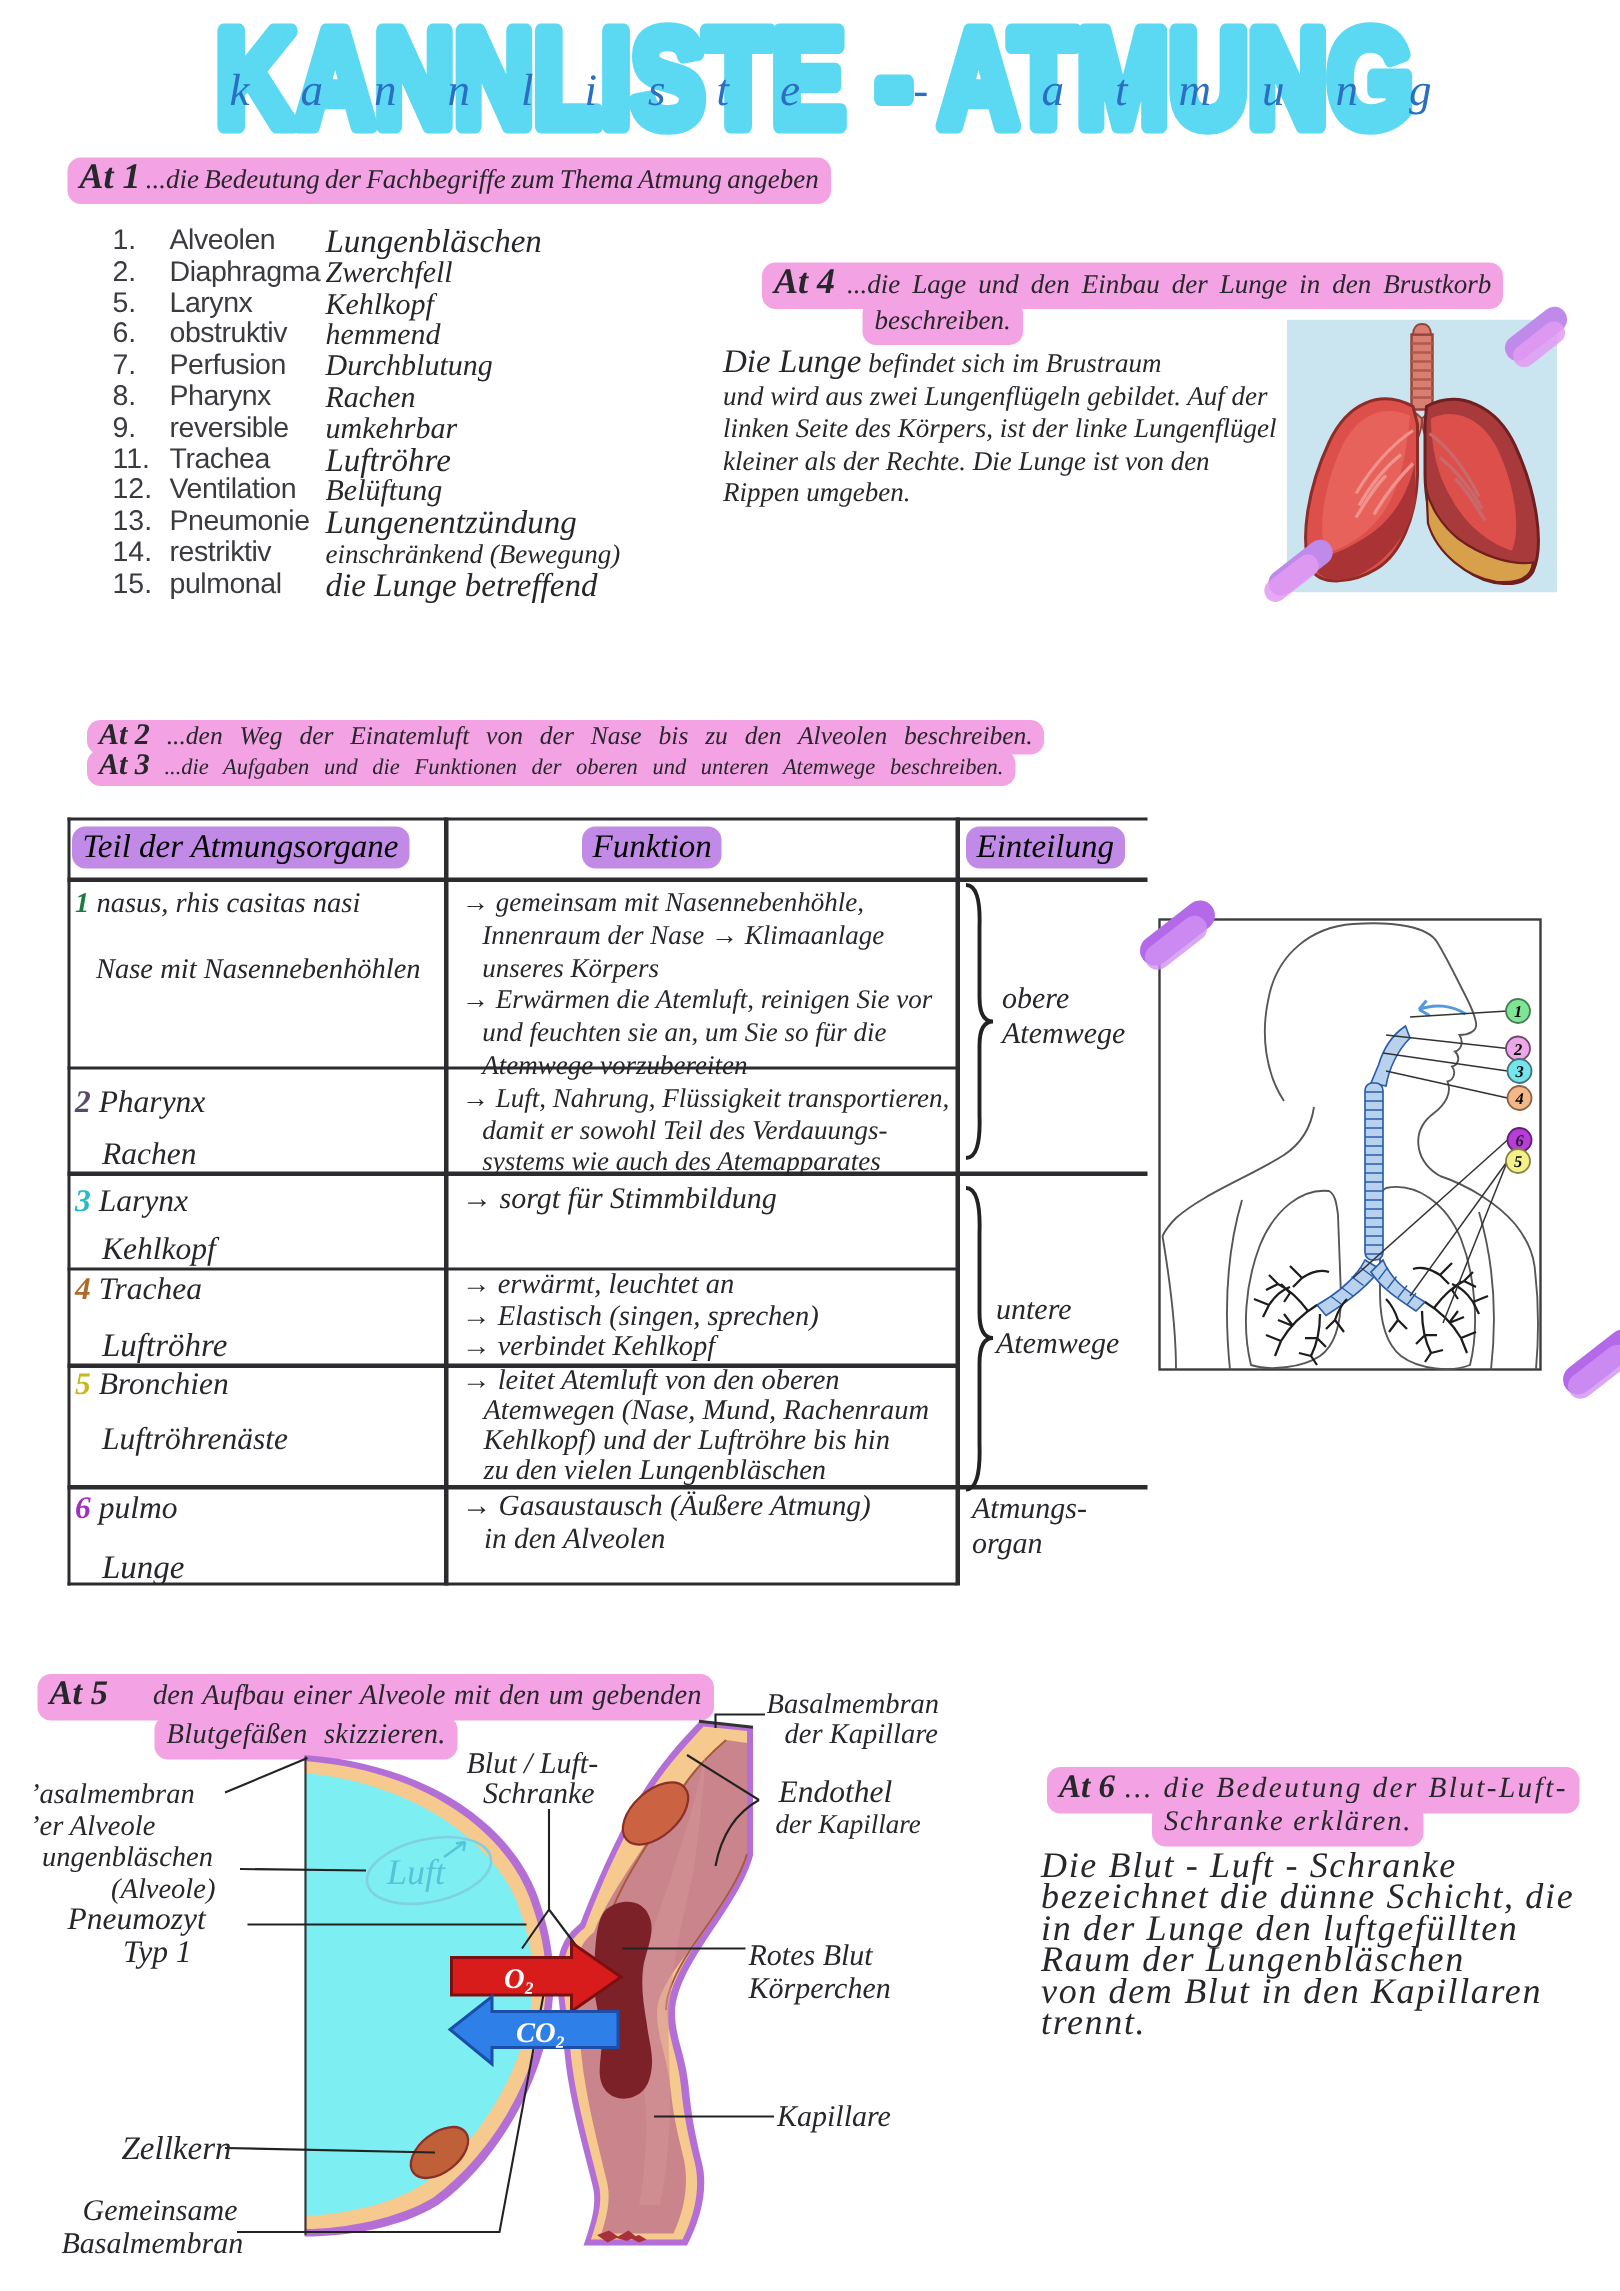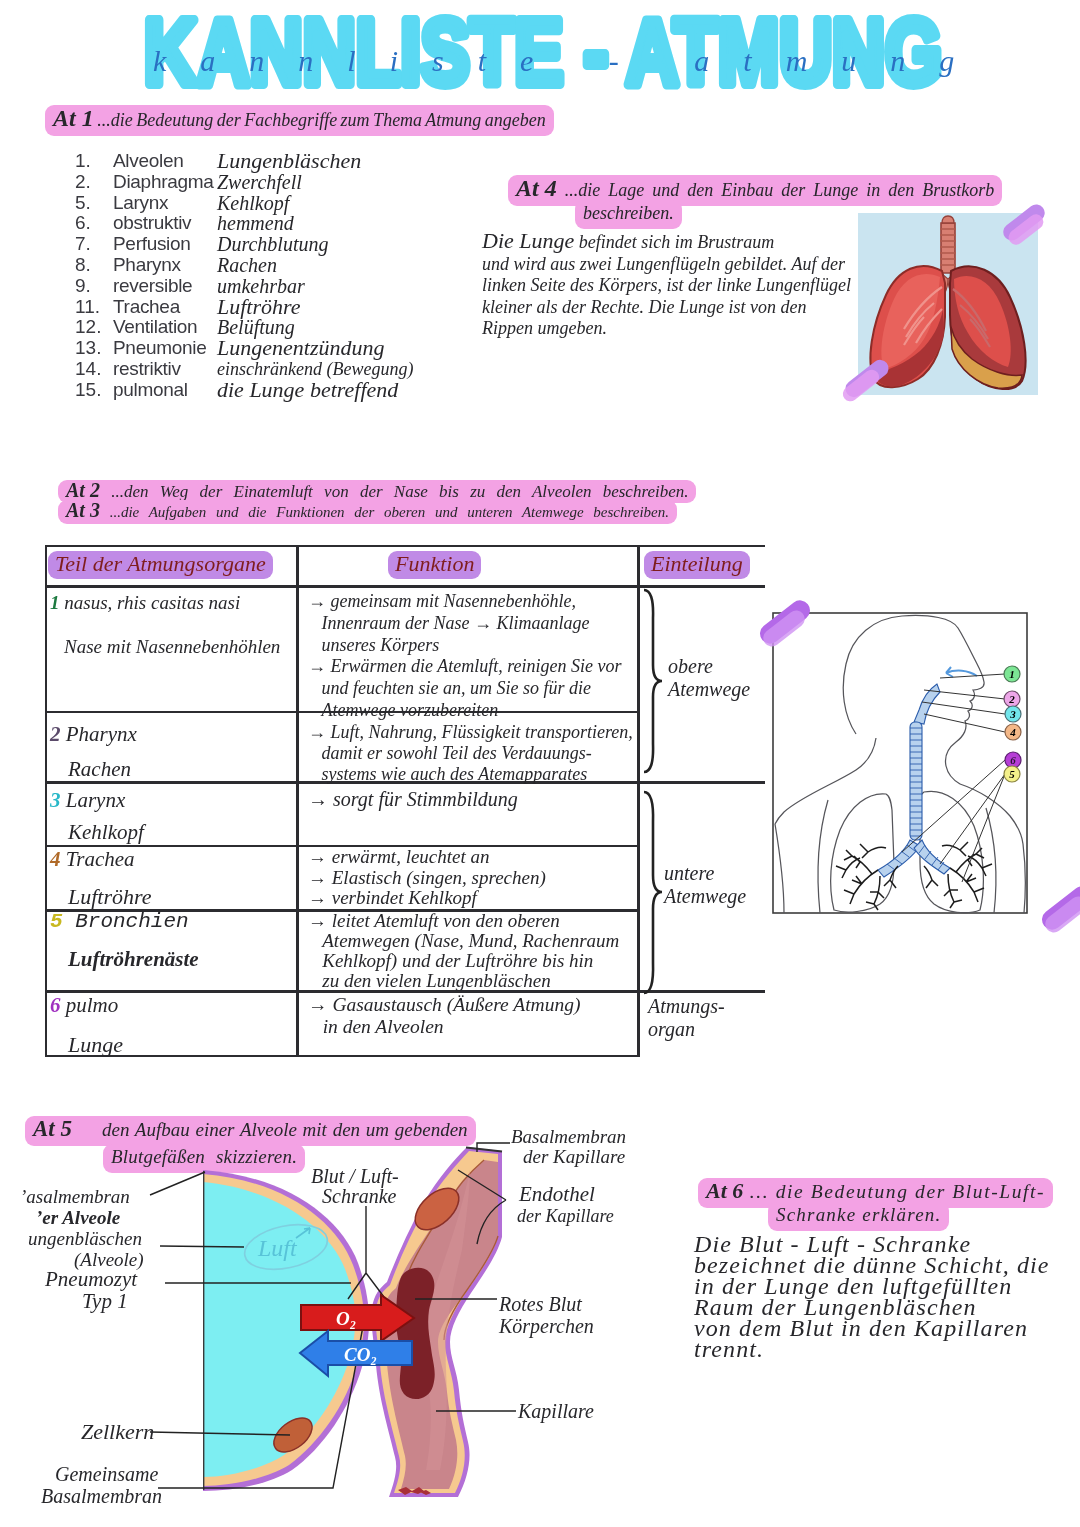--- a/index.html
+++ b/index.html
@@ -9,21 +9,21 @@
 .abs { position:absolute; }
 .hw { font-family:"Liberation Serif", serif; font-style:italic; color:#27272b; }
 .hl { background:#f3a2e4; border-radius:9px; padding:0 8px 2px; display:inline-block; line-height:26px; }
 .hlp { background:#c08ae6; border-radius:9px; padding:0px 7px 2px; display:inline-block; }
 .lrow { height:20.8px; line-height:20.8px; white-space:nowrap; }
 .lrow > span { display:inline-block; vertical-align:top; line-height:20.8px; }
 .lnum { width:38px; color:#3a3a40; }
 .lterm { width:104px; color:#3a3a40; letter-spacing:-0.3px; }
 .lhw { font-size:20px; }
 .tline { position:absolute; background:#2c2c30; }
-.thead { font-size:22px; color:#7f1d1d; }
+.thead { font-size:22px; color:#000000; }
 </style>
 </head>
 <body>
 <div id="page">
 
   <div class="abs" id="title-block" style="left:0; top:0; width:1080px; height:100px;">
     <svg class="abs" id="bigtitle" style="left:136px; top:0;" width="835" height="110" viewBox="0 0 835 110">
       <text x="8" y="84" textLength="798" lengthAdjust="spacingAndGlyphs" font-family="Liberation Sans" font-weight="bold" font-size="92" fill="#55d8f3" stroke="#55d8f3" stroke-width="10" stroke-linejoin="round" stroke-linecap="round" opacity="0.96">KANNLISTE - ATMUNG</text>
     </svg>
     <div class="abs" id="curtitle" style="left:153px; top:44px; font-family:'Liberation Serif'; font-style:italic; font-size:30px; letter-spacing:34px; color:#2a6fc2; white-space:nowrap;">kannliste - atmung</div>
@@ -112,22 +112,22 @@
     <div class="abs" style="left:644px; top:551px;"><span class="hlp hw thead">Einteilung</span></div>
 
     <div class="abs hw" style="left:50px; top:592px; font-size:19px;"><b style="color:#1d7a40;">1</b> nasus, rhis casitas nasi</div>
     <div class="abs hw" style="left:64px; top:636px; font-size:19px;">Nase mit Nasennebenhöhlen</div>
     <div class="abs hw" style="left:50px; top:722px; font-size:21px;"><b style="color:#5a4a6a;">2</b> Pharynx</div>
     <div class="abs hw" style="left:68px; top:757px; font-size:21px;">Rachen</div>
     <div class="abs hw" style="left:50px; top:788px; font-size:21px;"><b style="color:#28b8c8;">3</b> Larynx</div>
     <div class="abs hw" style="left:68px; top:820px; font-size:21px;">Kehlkopf</div>
     <div class="abs hw" style="left:50px; top:847px; font-size:21px;"><b style="color:#b06a28;">4</b> Trachea</div>
     <div class="abs hw" style="left:68px; top:884px; font-size:22px;">Luftröhre</div>
-    <div class="abs hw" style="left:50px; top:910px; font-size:21px;font-family:Liberation Mono, monospace;"><b style="color:#c8b820;">5</b> Bronchien</div>
-    <div class="abs hw" style="left:68px; top:947px; font-size:21px;font-weight:bold;">Luftröhrenäste</div>
+    <div class="abs hw" style="left:50px; top:910px; font-size:21px;"><b style="color:#c8b820;">5</b> Bronchien</div>
+    <div class="abs hw" style="left:68px; top:947px; font-size:21px;">Luftröhrenäste</div>
     <div class="abs hw" style="left:50px; top:993px; font-size:21px;"><b style="color:#a030c0;">6</b> pulmo</div>
     <div class="abs hw" style="left:68px; top:1032px; font-size:22px;">Lunge</div>
 
     <div class="abs hw" style="left:308px; top:591px; font-size:18px; line-height:21.8px; white-space:nowrap;">
       → gemeinsam mit Nasennebenhöhle,<br>
       &nbsp;&nbsp;&nbsp;Innenraum der Nase → Klimaanlage<br>
       &nbsp;&nbsp;&nbsp;unseres Körpers<br>
       → Erwärmen die Atemluft, reinigen Sie vor<br>
       &nbsp;&nbsp;&nbsp;und feuchten sie an, um Sie so für die<br>
       &nbsp;&nbsp;&nbsp;Atemwege vorzubereiten
@@ -289,21 +289,21 @@
     </g>
 
     <path d="M301,195 L381,195 L381,185 L414,208 L381,231 L381,220 L301,220 Z" fill="#d81c1c" stroke="#7c1010" stroke-width="2"></path>
     <path d="M412,231 L328,231 L328,221 L300,243 L328,266 L328,255 L412,255 Z" fill="#2f7fe8" stroke="#1a4ea8" stroke-width="2"></path>
     <text x="336" y="215" font-family="Liberation Serif" font-style="italic" font-size="19" font-weight="bold" fill="#fff">O₂</text>
     <text x="344" y="251" font-family="Liberation Serif" font-style="italic" font-size="19" font-weight="bold" fill="#fff">CO₂</text>
   </svg>
 
   <div class="abs hw" style="left:511px; top:1127px; font-size:19px; line-height:20px;">Basalmembran<br><span style="margin-left:12px;">der Kapillare</span></div>
   <div class="abs hw" style="left:311px; top:1166px; font-size:20px; line-height:20px;">Blut / Luft-<br><span style="margin-left:11px;">Schranke</span></div>
-  <div class="abs hw" style="left:20px; top:1186px; font-size:19px; line-height:21px;">ʼasalmembran<br><span style="margin-left:16px;font-weight:bold;">ʼer Alveole</span></div>
+  <div class="abs hw" style="left:20px; top:1186px; font-size:19px; line-height:21px;">ʼasalmembran<br><span style="margin-left:0;">ʼer Alveole</span></div>
   <div class="abs hw" style="left:519px; top:1184px; font-size:21px; line-height:21px;">Endothel<br><span style="font-size:18px; margin-left:-2px;">der Kapillare</span></div>
   <div class="abs hw" style="left:28px; top:1228px; font-size:19px; line-height:21px;">ungenbläschen<br><span style="margin-left:46px;">(Alveole)</span></div>
   <div class="abs hw" style="left:45px; top:1268px; font-size:21px; line-height:22px;">Pneumozyt<br><span style="margin-left:37px;">Typ 1</span></div>
   <div class="abs hw" style="left:499px; top:1293px; font-size:20px; line-height:22px;">Rotes Blut<br>Körperchen</div>
   <div class="abs hw" style="left:81px; top:1419px; font-size:22px;">Zellkern</div>
   <div class="abs hw" style="left:518px; top:1400px; font-size:20px;">Kapillare</div>
   <div class="abs hw" style="left:55px; top:1463px; font-size:20px; line-height:22px;">Gemeinsame<br><span style="margin-left:-14px;">Basalmembran</span></div>
 
   <div class="abs" style="left:698px; top:1178px;">
     <span class="hl"><span class="hw" style="font-size:22px; font-weight:bold;">At 6</span><span class="hw" style="font-size:19.5px; letter-spacing:1.6px;"> ... die Bedeutung der Blut-Luft-</span></span>

